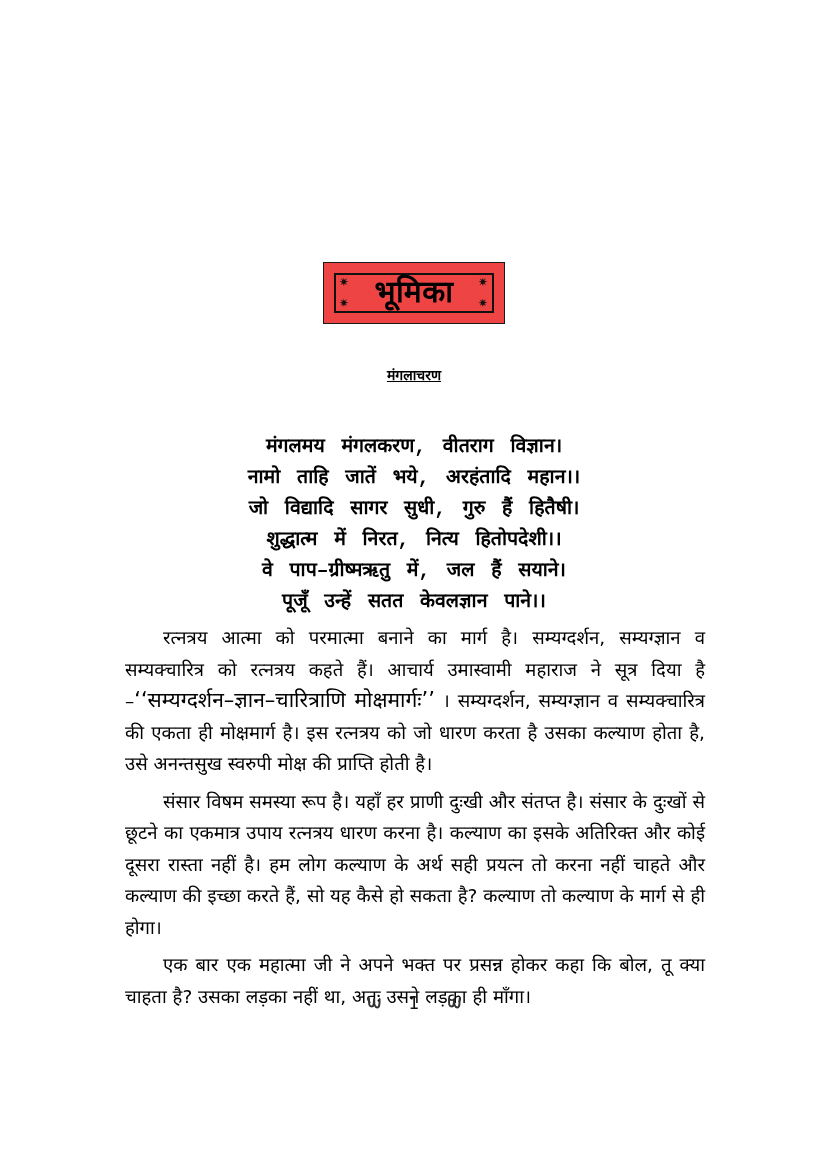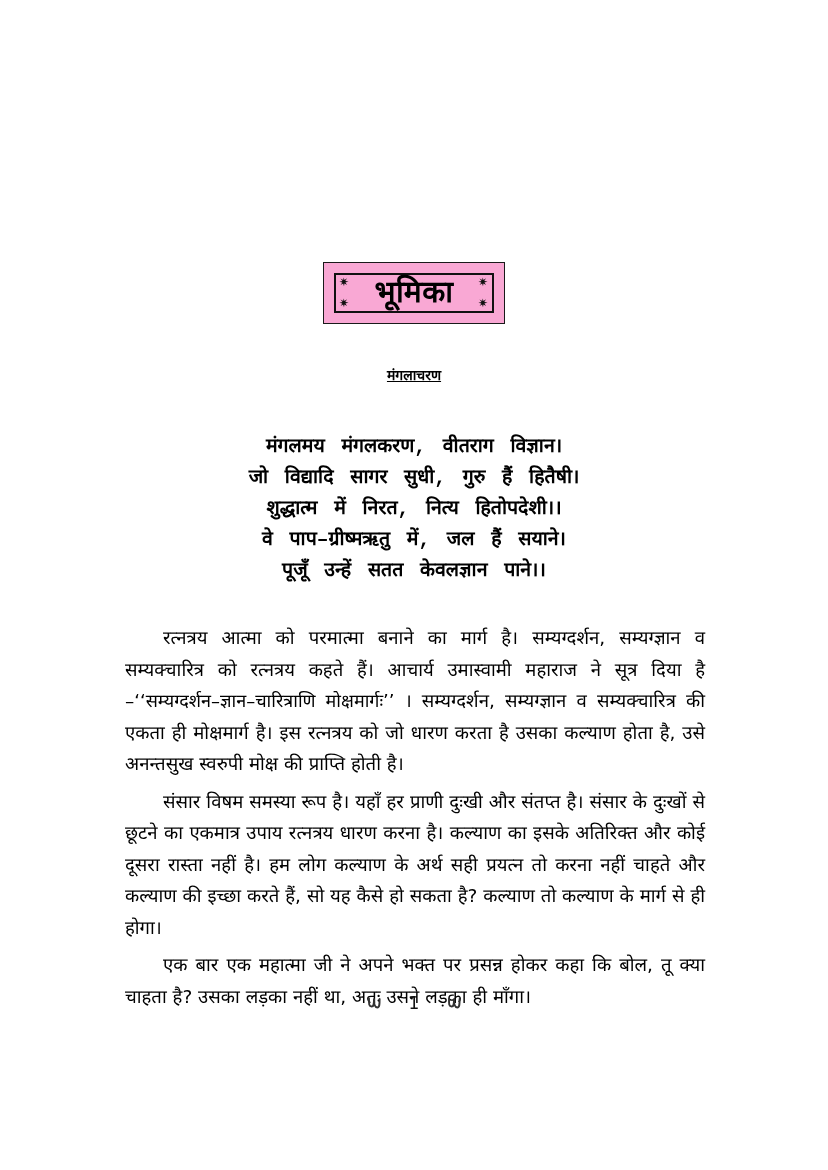--- a/index.html
+++ b/index.html
@@ -30,21 +30,21 @@
     display: flex;
     justify-content: center;
   }
   .title-plate {
     position: relative;
     width: 182px;
     height: 62px;
     border: 1px solid #1a1a1a;
     padding: 10px;
     box-sizing: border-box;
-    background: #f9a8d4;
+    background: #ef4444;
   }
   .title-plate-inner {
     position: relative;
     width: 100%;
     height: 100%;
     border: 2px solid #111111;
     box-sizing: border-box;
     display: flex;
     align-items: center;
     justify-content: center;
@@ -118,21 +118,21 @@
     text-align: justify;
   }
   .para {
     margin: 0 0 6px 0;
     text-indent: 38px;
     text-align: justify;
     text-justify: inter-word;
   }
   .para:last-child { margin-bottom: 12px; }
   .sutra {
-    font-size: 18px;
+    font-size: 21px;
   }
 
   
   .footer {
     position: absolute;
     left: 0;
     right: 0;
     top: 993px;
     display: flex;
     align-items: center;
@@ -190,20 +190,21 @@
 
         <span class="title-text">भूमिका</span>
       </div>
     </div>
   </div>
 
   <div class="subtitle">मंगलाचरण</div>
 
   <div class="verse">
     <div class="verse-line">मंगलमय मंगलकरण, वीतराग विज्ञान।</div>
+    <div class="verse-line">नामो ताहि जातें भये, अरहंतादि महान।।</div>
     <div class="verse-line">जो विद्यादि सागर सुधी, गुरु हैं हितैषी।</div>
     <div class="verse-line">शुद्धात्म में निरत, नित्य हितोपदेशी।।</div>
     <div class="verse-line">वे पाप–ग्रीष्मऋतु में, जल हैं सयाने।</div>
     <div class="verse-line">पूजूँ उन्हें सतत केवलज्ञान पाने।।</div>
   </div>
 
   <div class="body-text">
     <p class="para">
       <span>रत्नत्रय आत्मा को परमात्मा बनाने का मार्ग है। सम्यग्दर्शन, सम्यग्ज्ञान व सम्यक्चारित्र को रत्नत्रय कहते हैं। आचार्य उमास्वामी महाराज ने सूत्र दिया है –</span><span class="sutra">‘‘सम्यग्दर्शन–ज्ञान–चारित्राणि मोक्षमार्गः’’</span><span> । सम्यग्दर्शन, सम्यग्ज्ञान व सम्यक्चारित्र की एकता ही मोक्षमार्ग है। इस रत्नत्रय को जो धारण करता है उसका कल्याण होता है, उसे अनन्तसुख स्वरुपी मोक्ष की प्राप्ति होती है।</span>
     </p>

